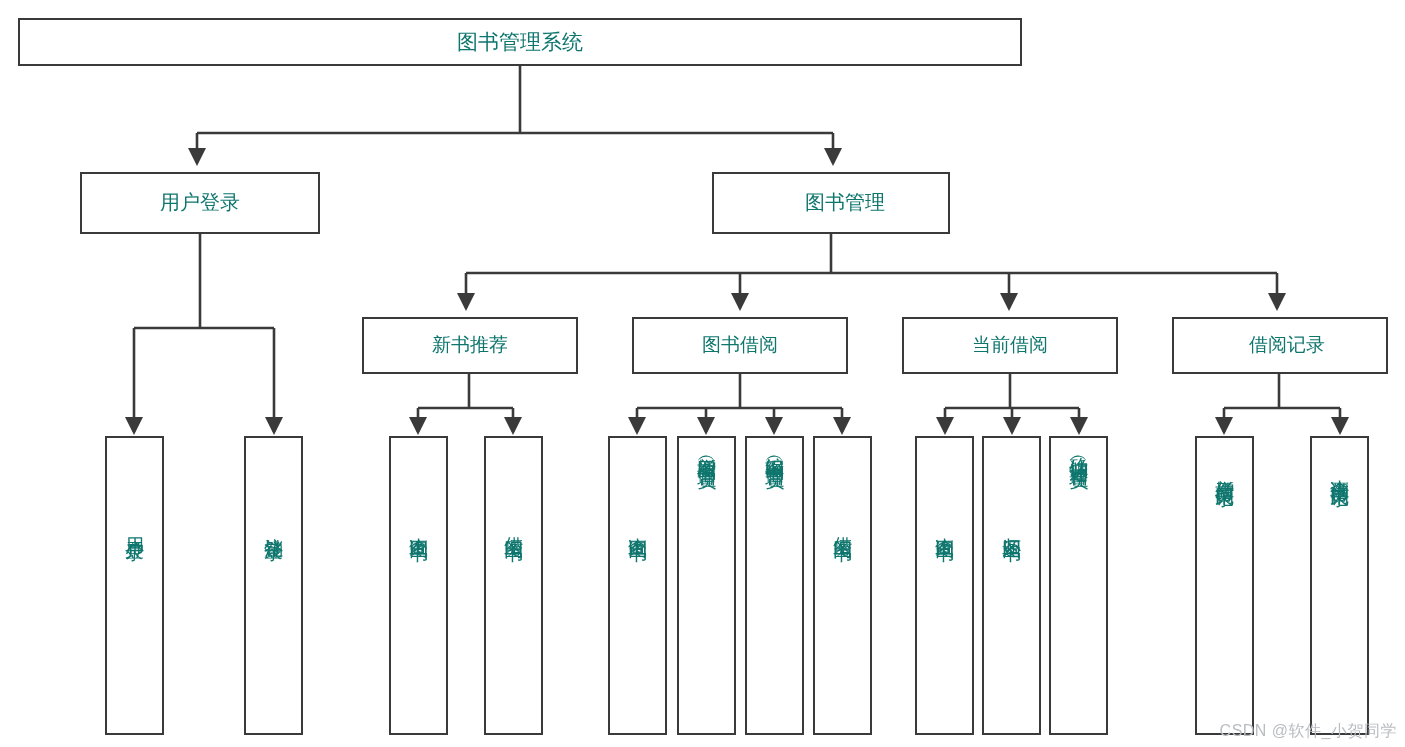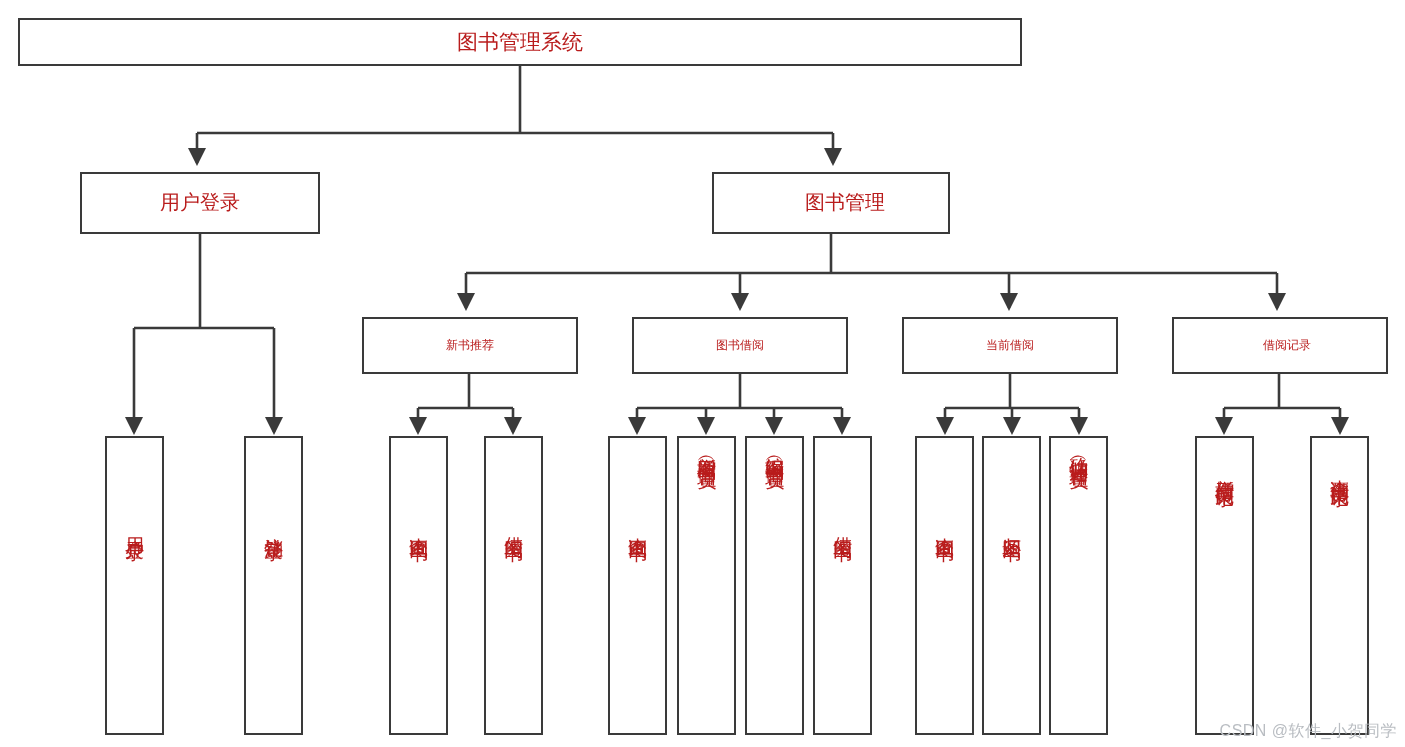--- a/index.html
+++ b/index.html
@@ -29,31 +29,31 @@
   }
   .node {
     position: absolute;
     box-sizing: border-box;
     border: 2.5px solid #3a3a3a;
     background: #ffffff;
     display: flex;
     align-items: center;
     justify-content: center;
     text-align: center;
-    color: #b91c1c;
+    color: #0f766e;
     line-height: 1.18;
   }
   .node-root {
     font-size: 21px;
   }
   .node-l1 {
     font-size: 20px;
   }
   .node-l2 {
-    font-size: 12px;
+    font-size: 19px;
   }
   .node-leaf {
     font-size: 19px;
     align-items: flex-start;
     justify-content: center;
     padding-top: 4px;
   }
   .vlabel {
     writing-mode: vertical-rl;
     text-orientation: upright;

